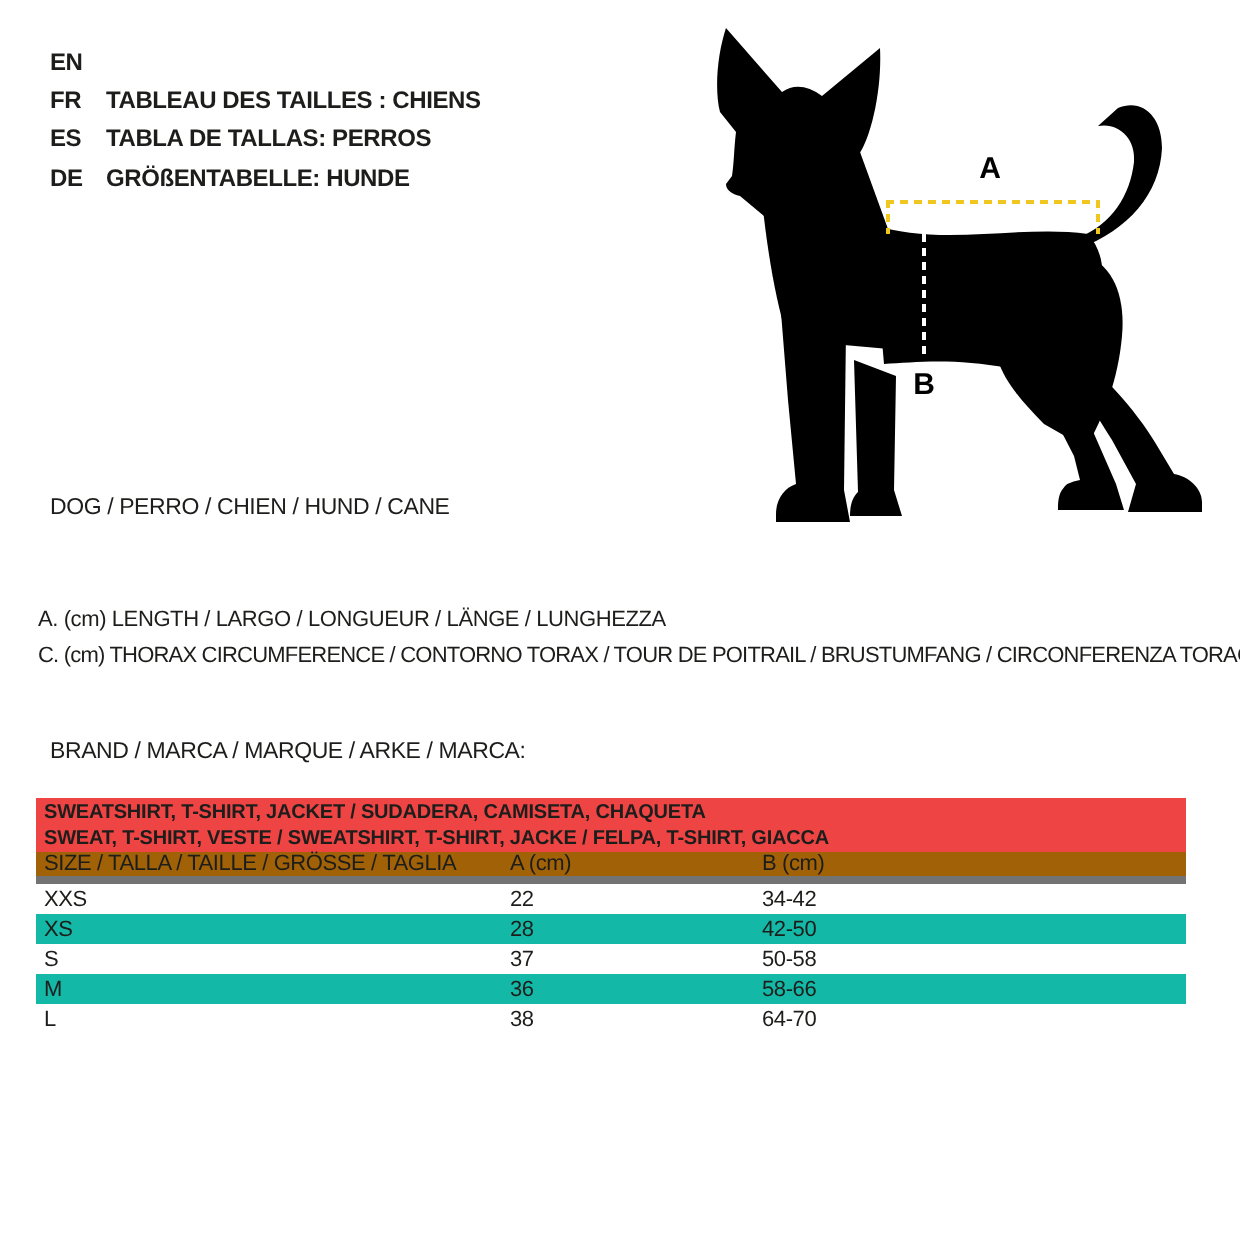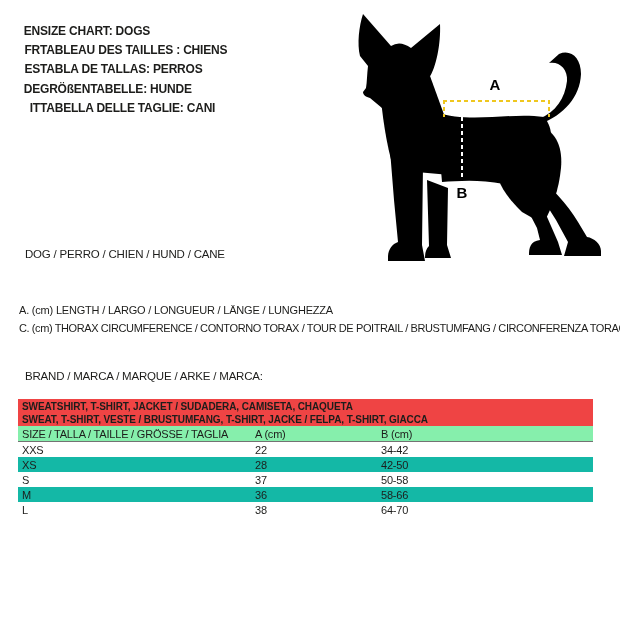--- a/index.html
+++ b/index.html
@@ -1,21 +1,21 @@
 <!DOCTYPE html>
 <html><head>
 <meta charset="utf-8">
 <style>
   html,body{margin:0;padding:0;background:#fff;}
   #page{
     position:relative;width:620px;height:620px;background:#ffffff;
     font-family:"Liberation Sans",sans-serif;color:#1d1d1b;overflow:hidden;
   }
   
-  .lang-list{position:absolute;left:12px;top:21px;text-align:right;}
+  .lang-list{position:absolute;left:25px;top:21px;}
   .lang-row{display:flex;height:19.3px;align-items:center;}
   .lang-code{width:28px;font-size:12px;font-weight:700;letter-spacing:-0.2px;}
   .lang-label{font-size:12px;font-weight:700;letter-spacing:-0.2px;white-space:nowrap;}
   
   .txtline{position:absolute;white-space:nowrap;letter-spacing:-0.2px;}
   .dog-line{left:25px;top:248px;font-size:11.5px;}
   .a-line{left:19px;top:304px;font-size:11px;}
   .c-line{left:19px;top:322px;font-size:11px;letter-spacing:-0.4px;}
   .brand-line{left:25px;top:370px;font-size:11.5px;}
   
@@ -30,53 +30,48 @@
     background:repeating-linear-gradient(180deg,#efc71f 0 4px,transparent 4px 7px);}
   .tick-left{left:113px;}
   .tick-right{left:218px;}
   .dash-v{position:absolute;left:131px;top:117px;width:2px;height:62px;
     background:repeating-linear-gradient(180deg,#ffffff 0 4px,transparent 4px 7px);}
   
   .size-table{position:absolute;left:18px;top:399px;width:575px;}
   .banner{background:#ef4444;height:27px;padding:2px 0 0 4px;box-sizing:border-box;}
   .banner div{font-size:10px;font-weight:700;line-height:12.5px;letter-spacing:-0.1px;white-space:nowrap;}
   .tbl-row{display:grid;grid-template-columns:237px 126px 70px 1fr;align-items:center;}
-  .tbl-header{height:16px;background:#86efac;border-bottom:1px solid #737373;box-sizing:border-box;}
+  .tbl-header{height:16px;background:#a16207;border-bottom:4px solid #737373;box-sizing:border-box;}
   .tbl-header .cell{font-size:11px;}
   .data-row{height:15px;}
   .data-row.alt{background:#14b8a6;}
   .cell{font-size:11px;letter-spacing:-0.2px;white-space:nowrap;}
   .cell.size{padding-left:4px;}
   .cell.num{text-align:left;}
 </style>
 </head>
 <body>
 
 <div id="page">
 
   <div class="lang-list">
     <div class="lang-row">
       <span class="lang-code">EN</span>
-      <span class="lang-label">SIZE CHART: DOGS</span>
     </div>
     <div class="lang-row">
       <span class="lang-code">FR</span>
       <span class="lang-label">TABLEAU DES TAILLES : CHIENS</span>
     </div>
     <div class="lang-row">
       <span class="lang-code">ES</span>
       <span class="lang-label">TABLA DE TALLAS: PERROS</span>
     </div>
     <div class="lang-row">
       <span class="lang-code">DE</span>
       <span class="lang-label">GRÖßENTABELLE: HUNDE</span>
-    </div>
-    <div class="lang-row">
-      <span class="lang-code">IT</span>
-      <span class="lang-label">TABELLA DELLE TAGLIE: CANI</span>
     </div>
   </div>
 
   <div class="dog-figure">
     <svg width="290" height="270" viewBox="0 0 290 270">
       <g fill="#000000">
 
         <path d="M33,14 C29,26 27,44 30,56 L38,66 C37,74 37,82 36,88 L33,92 C33,95 36,97 40,98 L52,108 Q58,114 67,112 C76,104 86,94 93,85 L99,78 C106,68 111,44 110,24 L81,48 Q70,40 61,46 Z"></path>
 
         <path d="M50,90 L100,76 L116,120 L120,175 L64,170 C56,145 52,112 50,90 Z"></path>
@@ -105,21 +100,21 @@
   </div>
 
   <div class="txtline dog-line">DOG / PERRO / CHIEN / HUND / CANE</div>
   <div class="txtline a-line">A. (cm) LENGTH / LARGO / LONGUEUR / LÄNGE / LUNGHEZZA</div>
   <div class="txtline c-line">C. (cm) THORAX CIRCUMFERENCE / CONTORNO TORAX / TOUR DE POITRAIL / BRUSTUMFANG / CIRCONFERENZA TORACE</div>
   <div class="txtline brand-line">BRAND / MARCA / MARQUE / ARKE / MARCA:</div>
 
   <div class="size-table">
     <div class="banner">
       <div>SWEATSHIRT, T-SHIRT, JACKET / SUDADERA, CAMISETA, CHAQUETA</div>
-      <div>SWEAT, T-SHIRT, VESTE / BRUSTUMFANG, T-SHIRT, JACKE / FELPA, T-SHIRT, GIACCA</div>
+      <div>SWEAT, T-SHIRT, VESTE / SWEATSHIRT, T-SHIRT, JACKE / FELPA, T-SHIRT, GIACCA</div>
     </div>
     <div class="tbl-row tbl-header">
       <div class="cell size">SIZE / TALLA / TAILLE / GRÖSSE / TAGLIA</div>
       <div class="cell num">A (cm)</div>
       <div class="cell num">B (cm)</div>
       <div class="cell"></div>
     </div>
     <div class="tbl-row data-row">
       <div class="cell size">XXS</div>
       <div class="cell num">22</div>

